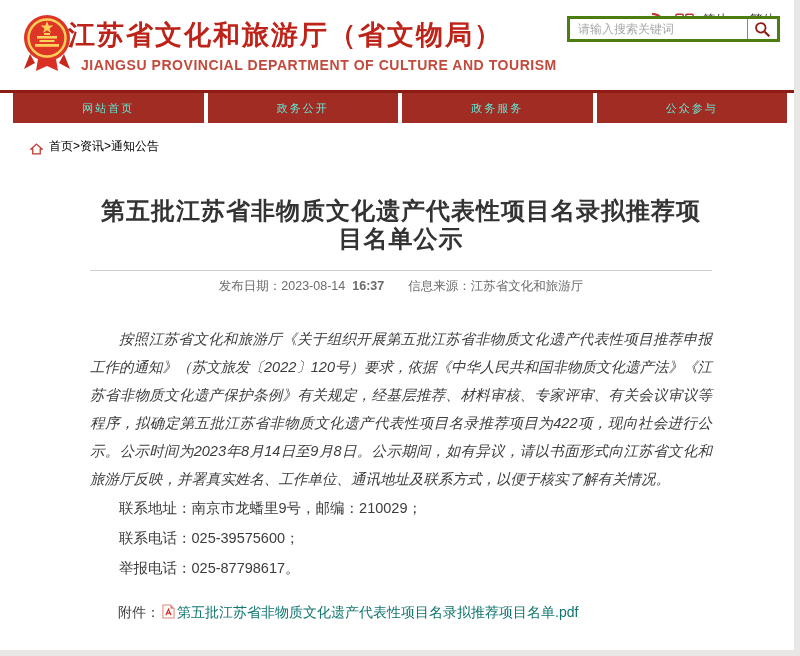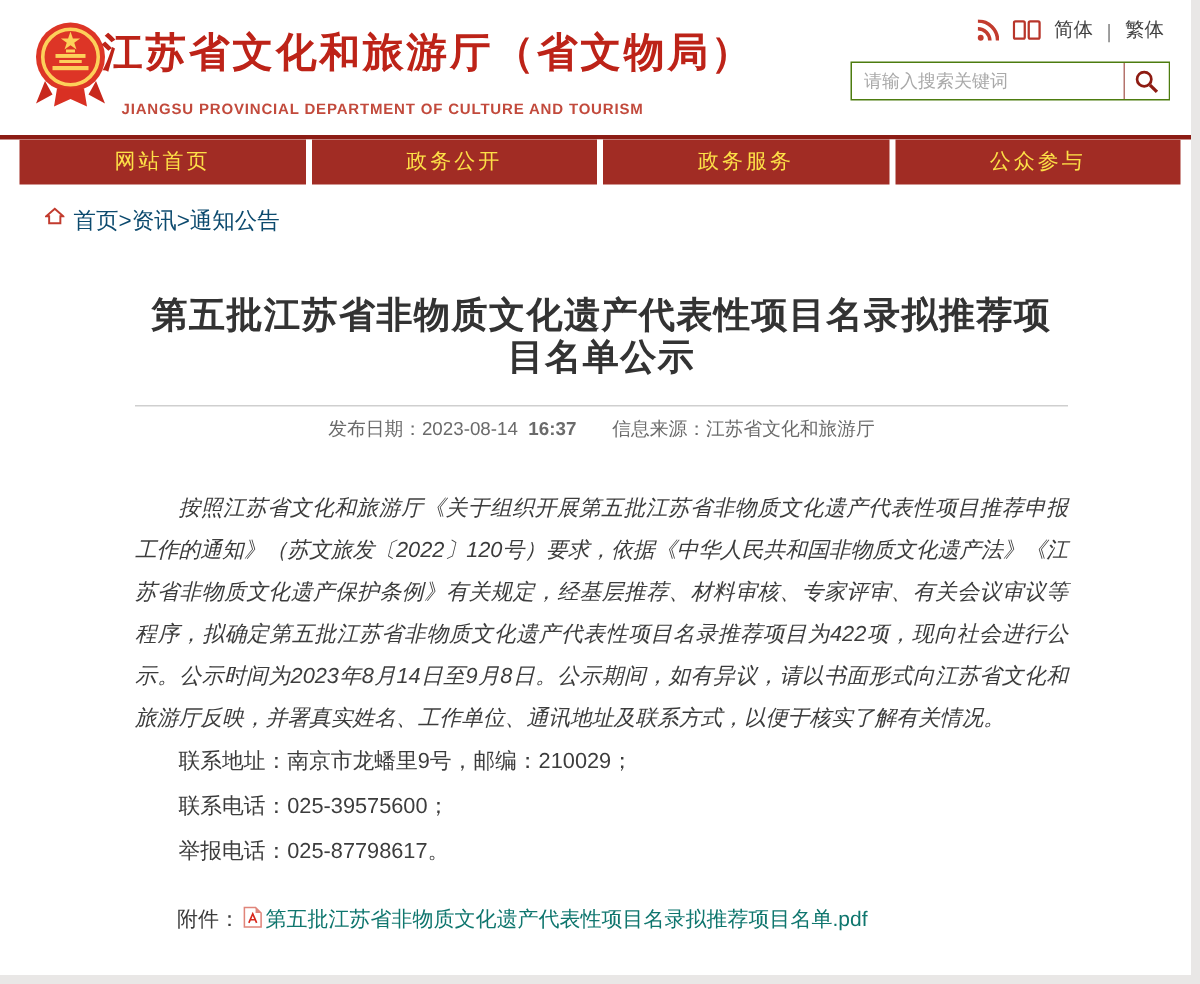--- a/index.html
+++ b/index.html
@@ -13,58 +13,58 @@
 
   
   .header { position:relative; height:90px; background:#fff; }
   .emblem { position:absolute; left:20px; top:13px; width:54px; height:60px; }
   .site-title {
     position:absolute; left:68px; top:17px;
     font-size:27px; font-weight:bold; color:#bd2318; letter-spacing:2px;
     white-space:nowrap;
   }
   .site-subtitle {
-    position:absolute; left:81px; top:68px;
-    font-size:10px; font-weight:bold; color:#c24a3c; letter-spacing:0.55px;
+    position:absolute; left:81px; top:57px;
+    font-size:14px; font-weight:bold; color:#c24a3c; letter-spacing:0.55px;
     white-space:nowrap;
   }
   .topbar {
     position:absolute; top:11px; right:18px;
     display:flex; align-items:center; gap:9px;
     font-size:13px; color:#3f3f3f;text-align:right;
   }
   .topbar .lang { cursor:pointer; }
   .topbar .lang-sep { color:#888; }
   .searchbox {
-    position:absolute; top:41px; right:14px; width:213px; height:26px;
-    border:1px solid #4d7c0f; background:#fff; display:flex;
+    position:absolute; top:16px; right:14px; width:213px; height:26px;
+    border:3px solid #4d7c0f; background:#fff; display:flex;
   }
   .searchbox input {
     flex:1; border:none; outline:none; padding:0 8px;
     font-size:12px; color:#666; background:transparent;
   }
   .searchbox input::placeholder { color:#a9a9a9; }
   .search-btn {
     width:30px; border:none; border-left:1px solid #b4736c; background:#fff;
     display:flex; align-items:center; justify-content:center; cursor:pointer;
   }
 
   
   .nav-line { height:3px; background:#8c1c14; }
   .nav { display:flex; gap:4px; margin:0 7px 0 13px; height:30px; background:#fff; }
   .nav-item {
-    flex:1; background:#a12c24; color:#fde047;
-    font-size:14px; letter-spacing:2px;
+    flex:1; background:#a12c24; color:#5eead4;
+    font-size:11px; letter-spacing:2px;
     display:flex; align-items:center; justify-content:center; cursor:pointer;text-align:center;
   }
 
   
   .breadcrumb {
-    display:flex; align-items:flex-start; gap:6px;
-    margin:15px 0 0 30px; font-size:15px; color:#0c4a6e; cursor:pointer;
+    display:flex; align-items:flex-end; gap:6px;
+    margin:15px 0 0 30px; font-size:12px; color:#000000; cursor:pointer;
   }
 
   
   .article { position:absolute; left:90px; top:185px; width:622px; color:#3c3c3c; }
   .article-title {
     margin-top:12px; text-align:center;
     font-size:24px; font-weight:bold; color:#333;
     letter-spacing:1px; line-height:28px;
   }
   .divider { margin-top:17px; border-top:1px solid #cfcfcf; }

